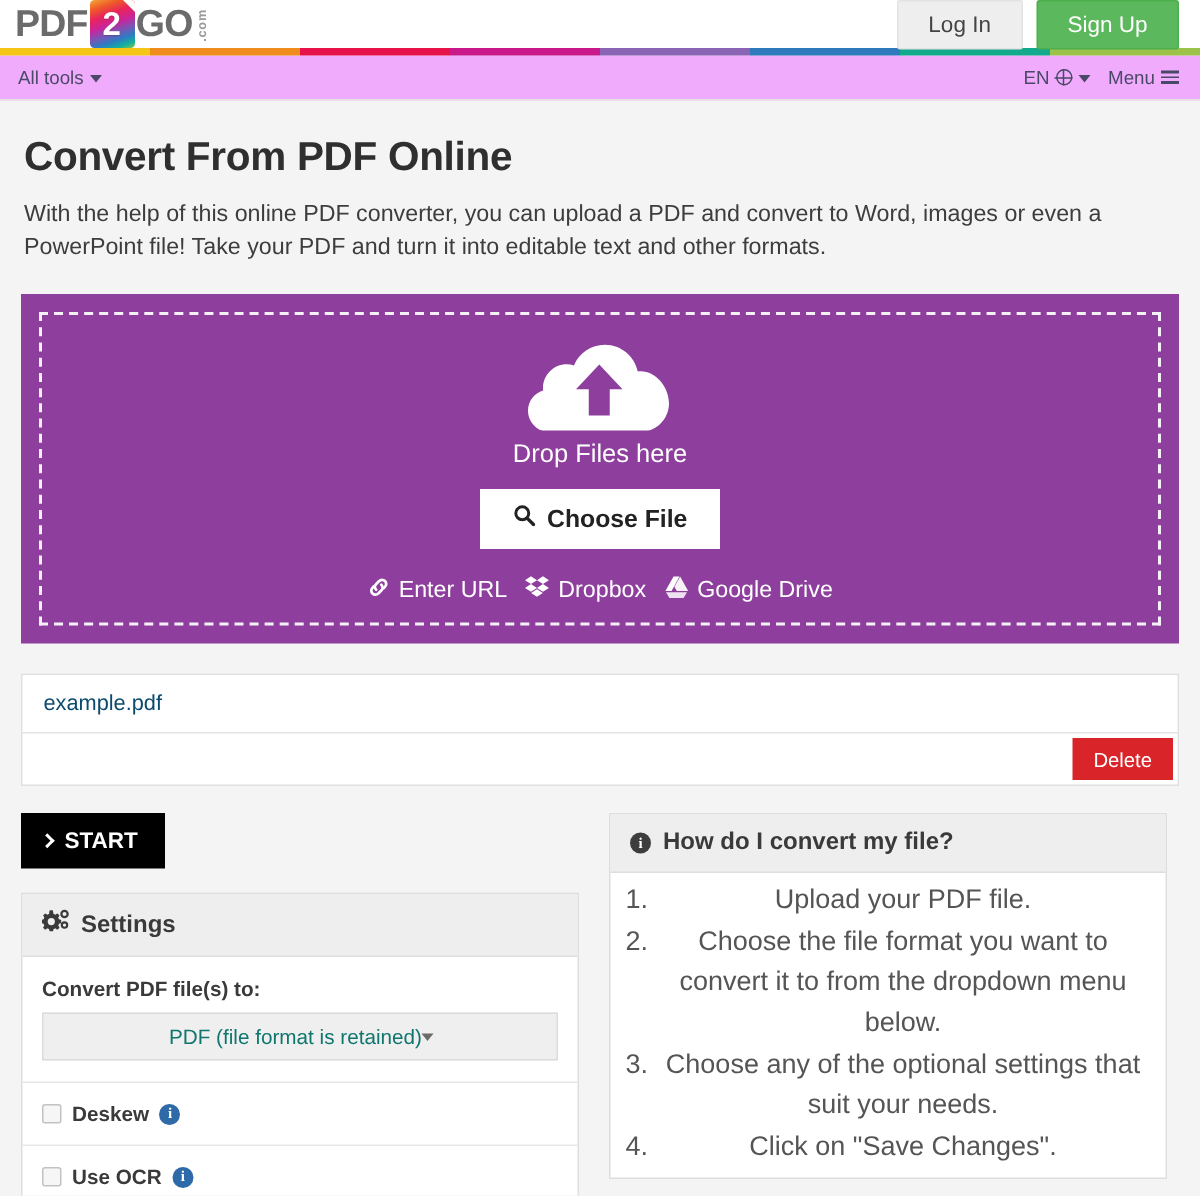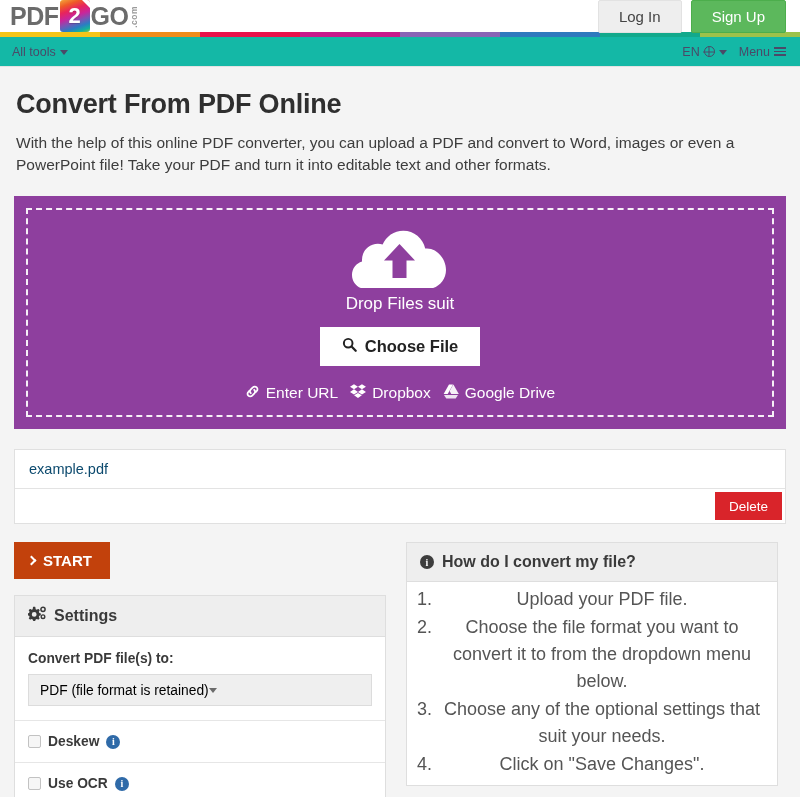--- a/index.html
+++ b/index.html
@@ -64,21 +64,21 @@
     color: #ffffff; font-size: 15px;
     padding: 7px 20px; border-radius: 2px; cursor: pointer;
   }
 
   
   .rainbow { display: flex; height: 5px; width: 100%; }
   .rainbow i { display: block; height: 100%; }
 
   
   .navbar {
-    height: 30px; background: #14b8a6;
+    height: 30px; background: #f0abfc;
     border-bottom: 1px solid #e3e3e3;
     display: flex; align-items: center; justify-content: space-between;
     padding: 0 14px 0 12px;
     font-size: 12.5px; color: #4a4a68;
   }
   .nav-left, .nav-right { display: flex; align-items: center; gap: 5px; }
   .nav-right { gap: 12px; }
   .nav-item { display: flex; align-items: center; gap: 4px; cursor: pointer; }
   .caret-d {
     width: 0; height: 0;
@@ -180,21 +180,21 @@
     cursor: pointer;
     font-family: "Liberation Sans", sans-serif;
   }
 
   
   .cols { display: flex; gap: 20px; align-items: flex-start; }
   .col-left { width: 372px; }
   .col-right { width: 372px; }
 
   .btn-start {
-    background: #c2410c; color: #ffffff;
+    background: #000000; color: #ffffff;
     font-size: 15px; font-weight: bold;
     border: none; padding: 10px 18px 10px 14px;
     display: inline-flex; align-items: center; gap: 8px;
     cursor: pointer; margin-bottom: 16px;
     font-family: "Liberation Sans", sans-serif;
   }
   .chev-r {
     display:inline-block; width: 7px; height: 7px;
     border-top: 2.4px solid #fff; border-right: 2.4px solid #fff;
     transform: rotate(45deg);
@@ -207,22 +207,22 @@
     padding: 10px 13px;
     font-size: 16px; font-weight: bold; color: #3a3a3a;
     display: flex; align-items: center; gap: 8px;
   }
   .panel-body { padding: 14px 13px; }
   .setting-label { font-size: 13.8px; font-weight: bold; color: #3a3a3a; margin-bottom: 8px; }
   .select-box {
     background: #efefef; border: 1px solid #dcdcdc;
     height: 32px; display: flex; align-items: center;
     padding: 0 9px 0 11px;
-    font-size: 13.8px; color: #000000;
-    justify-content: flex-start; cursor: pointer;
+    font-size: 13.8px; color: #0f766e;
+    justify-content: center; cursor: pointer;
   }
   .caret-sm {
     width: 0; height: 0;
     border-left: 4px solid transparent;
     border-right: 4px solid transparent;
     border-top: 5px solid #6b6b6b;
   }
   .setting-row {
     border-top: 1px solid #e6e6e6;
     padding: 13px;
@@ -309,21 +309,21 @@
   <p class="page-desc">With the help of this online PDF converter, you can upload a PDF and convert to Word, images or even a PowerPoint file! Take your PDF and turn it into editable text and other formats.</p>
 
   <div class="dropzone">
     <div class="dropzone-inner">
       <span class="cloud-wrap">
         <svg viewBox="0 0 96 66" width="96" height="66" aria-hidden="true">
           <path fill="#ffffff" d="M75 26.5c-.6 0-1.2 0-1.8.1C71 16.4 62 8.8 51.3 8.8c-9.3 0-17.3 5.7-20.7 13.8-1.5-.5-3-.8-4.7-.8C17.1 21.8 10 28.9 10 37.7c0 .6 0 1.2.1 1.7C4.2 41.1 0 46.5 0 52.9 0 60.7 6.3 67 14.1 67h60.9C85.5 67 94 58.4 94 47.9c0-10.6-8.5-21.4-19-21.4z"></path>
           <path fill="#8e3f9e" d="M47.5 22 63 38.5H54.5V56H40.5V38.5H32z"></path>
         </svg>
       </span>
-      <div class="drop-label">Drop Files suit</div>
+      <div class="drop-label">Drop Files here</div>
       <button class="choose-btn">
         <span>
           <svg viewBox="0 0 16 16" width="15" height="15" aria-hidden="true">
             <circle cx="6.6" cy="6.6" r="4.6" fill="none" stroke="#222" stroke-width="2.1"></circle>
             <line x1="10.2" y1="10.2" x2="14.6" y2="14.6" stroke="#222" stroke-width="2.4" stroke-linecap="round"></line>
           </svg>
         </span>
         <span>Choose File</span>
       </button>
       <div class="sources">

